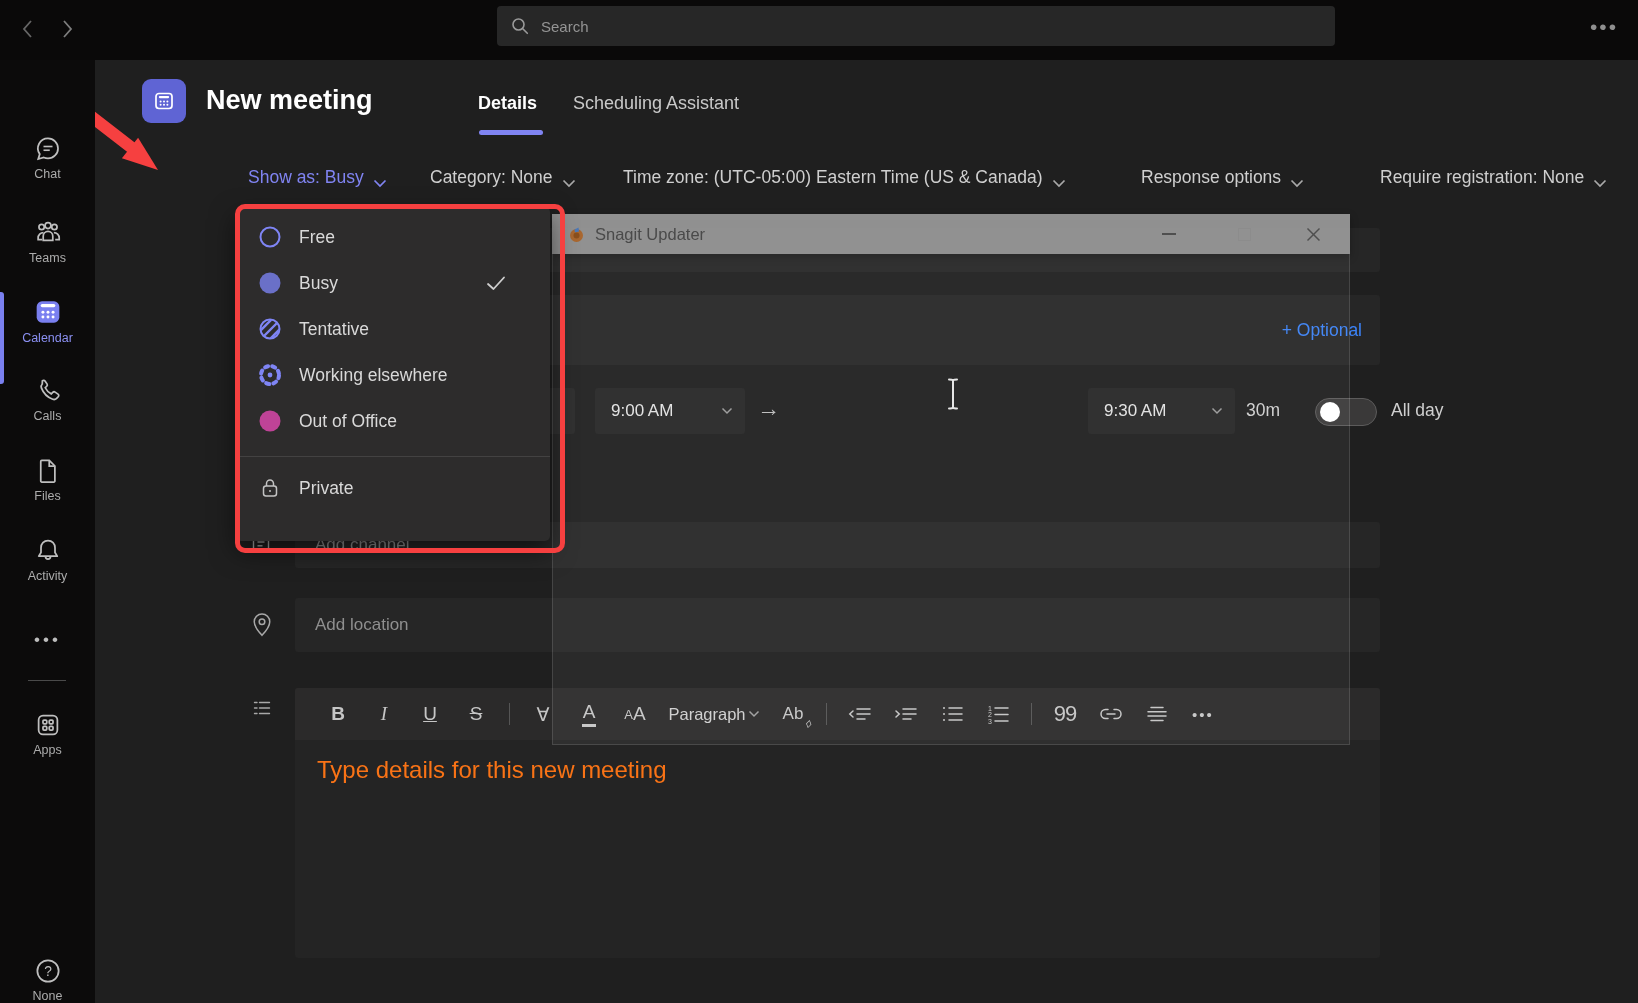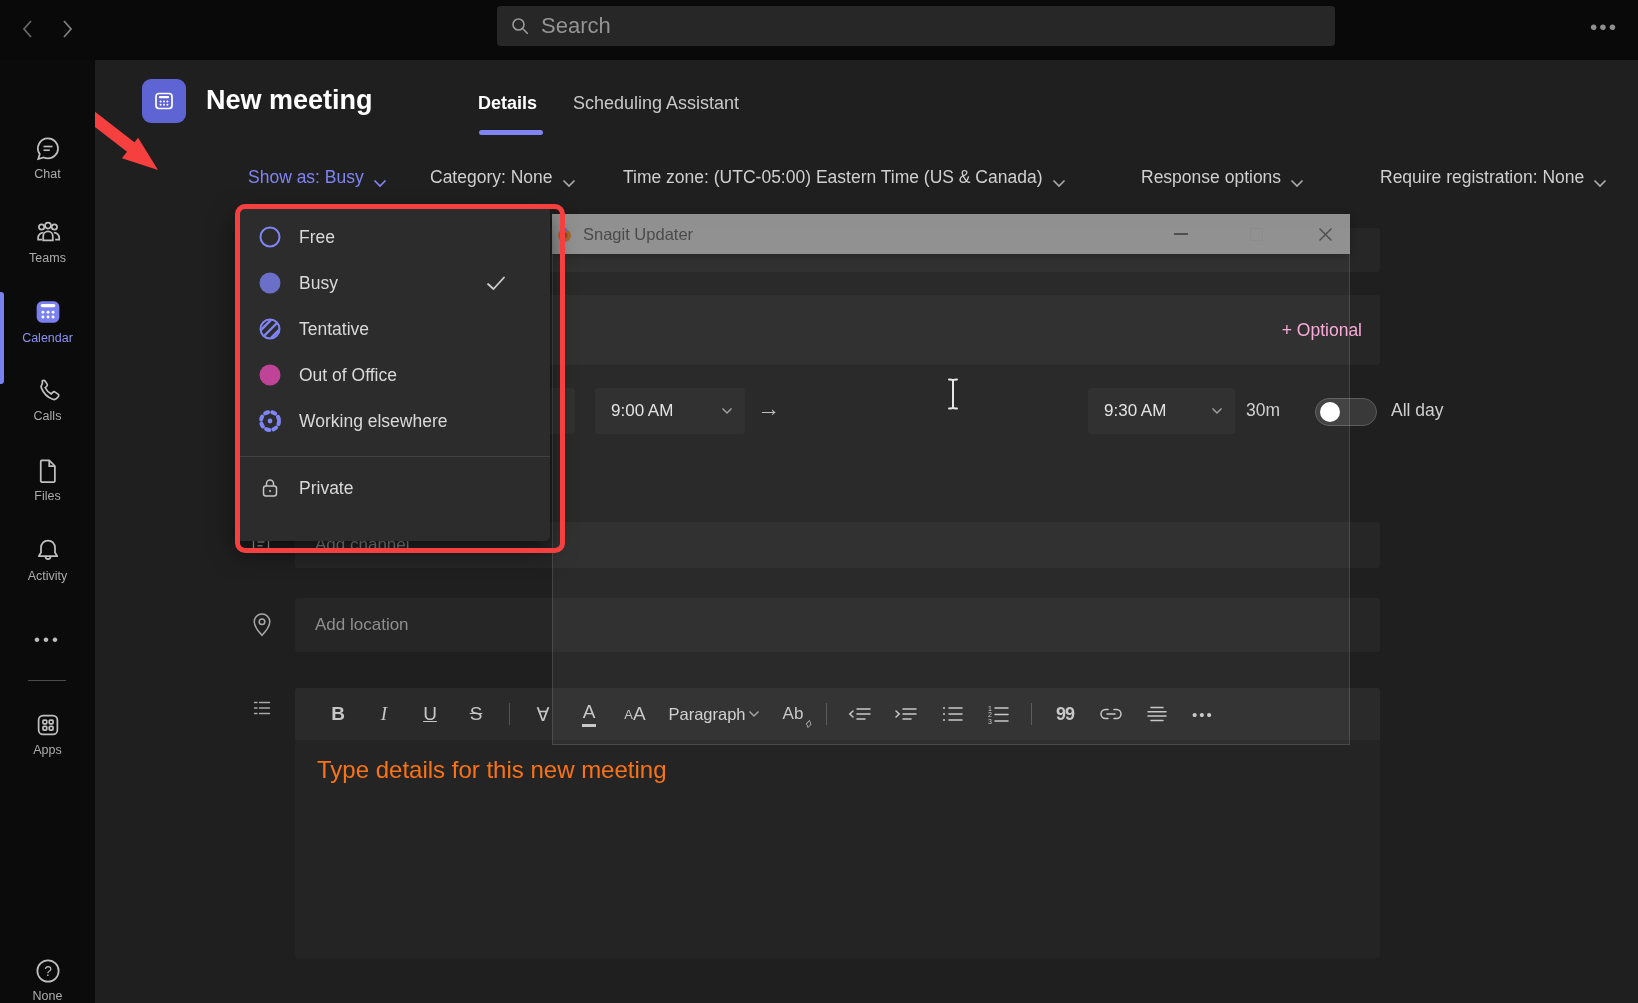--- a/index.html
+++ b/index.html
@@ -9,21 +9,21 @@
     background:#0c0b0b; font-family:"Liberation Sans",sans-serif; color:#d6d6d6;
     -webkit-font-smoothing:antialiased;
   }
   svg{display:block}
   
   .topbar{position:absolute;left:0;top:0;width:1638px;height:60px;background:#0a0909;}
   .nav-btn{position:absolute;top:14px;width:30px;height:30px;display:flex;align-items:center;justify-content:center;color:#7d7d7d;cursor:pointer;}
   .nav-back{left:12px;color:#666;}
   .nav-fwd{left:52px;}
   .searchbox{position:absolute;left:497px;top:6px;width:838px;height:40px;background:#272727;border-radius:4px;display:flex;align-items:center;padding:0 14px;}
-  .searchbox .ph{color:#949494;font-size:22px;margin-left:12px;}
+  .searchbox .ph{color:#949494;font-size:15px;margin-left:12px;}
   .topbar-more{position:absolute;right:14px;top:10px;width:40px;height:34px;display:flex;align-items:center;justify-content:center;color:#8f8f8f;font-size:21px;letter-spacing:2px;}
   
   .rail{position:absolute;left:0;top:60px;width:95px;height:943px;background:#0c0b0b;}
   .rail-item{position:absolute;left:0;width:95px;display:flex;flex-direction:column;align-items:center;gap:3px;color:#bfbfbf;cursor:pointer;}
   .rail-item .lbl{font-size:12.5px;color:#acacac;}
   .rail-item.active{color:#8b90f2;}
   .rail-item.active .lbl{color:#8b90f2;}
   .rail-indicator{position:absolute;left:0;top:232px;width:4px;height:92px;background:#7a80f0;border-radius:0 3px 3px 0;}
   .rail-divider{position:absolute;left:28px;top:620px;width:38px;height:1px;background:#4a4a4a;}
   .rail-dots{position:absolute;left:0;top:570px;width:95px;text-align:center;color:#bdbdbd;font-size:17px;letter-spacing:3px;cursor:pointer;}
@@ -34,21 +34,21 @@
   .tab{position:absolute;top:93px;font-size:18px;color:#c9c9c9;cursor:pointer;}
   .tab.active{color:#fff;font-weight:bold;}
   .tab-underline{position:absolute;left:384px;top:130px;width:64px;height:5px;border-radius:3px;background:#8084f2;}
   .optrow-item{position:absolute;top:162px;height:26px;display:flex;align-items:flex-end;gap:9px;font-size:17.5px;color:#cfcfcf;cursor:pointer;}
   .optrow-item .chev{color:#a9a9a9;}
   .optrow-item.accent,.optrow-item.accent .chev{color:#8084f2;}
   
   .field{position:absolute;background:#262626;border-radius:3px;}
   .f-title{left:295px;top:228px;width:1085px;height:44px;}
   .f-attend{left:295px;top:295px;width:1085px;height:70px;}
-  .optional-btn{position:absolute;right:18px;top:0;height:70px;display:flex;align-items:center;color:#f9a8d4;font-size:17.5px;cursor:pointer;}
+  .optional-btn{position:absolute;right:18px;top:0;height:70px;display:flex;align-items:center;color:#3b82f6;font-size:17.5px;cursor:pointer;}
   .timebox{display:flex;align-items:center;justify-content:space-between;padding:0 12px 0 16px;font-size:17px;color:#e2e2e2;cursor:pointer;}
   .f-sdate{left:295px;top:388px;width:280px;height:46px;}
   .f-stime{left:595px;top:388px;width:150px;height:46px;}
   .f-edate{left:798px;top:388px;width:274px;height:46px;display:flex;align-items:center;padding-left:16px;font-size:17px;color:#e2e2e2;}
   .f-etime{left:1088px;top:388px;width:147px;height:46px;}
   .to-arrow{position:absolute;left:757px;top:395px;font-size:23px;color:#bdbdbd;}
   .duration{position:absolute;left:1246px;top:400px;font-size:17.5px;color:#cfcfcf;}
   .toggle{position:absolute;left:1315px;top:398px;width:62px;height:28px;border-radius:14px;background:#3a3939;border:1px solid #5c5b5b;cursor:pointer;}
   .toggle .knob{position:absolute;left:4px;top:3px;width:20px;height:20px;border-radius:50%;background:#fff;}
   .allday{position:absolute;left:1391px;top:400px;font-size:17.5px;color:#cfcfcf;}
@@ -62,26 +62,26 @@
   .ed-div{width:1px;height:22px;background:#555;margin:0 10px;}
   .ed-b{font-weight:bold;}
   .ed-i{font-style:italic;font-family:"Liberation Serif",serif;}
   .ed-u{text-decoration:underline;}
   .ed-s{text-decoration:line-through;}
   .ed-fontcolor span{border-bottom:3px solid #c6c6c6;padding:0 1px 1px;}
   .ed-size .sm{font-size:13px;}
   .ed-size .lg{font-size:19px;}
   .ed-para{min-width:112px;gap:2px;font-size:16.5px;color:#cfcfcf;}
   .ed-clear .dia{position:absolute;right:5px;bottom:2px;font-size:11px;transform:rotate(12deg);}
-  .ed-quote{font-size:18px;letter-spacing:-1px;font-weight:bold;}
+  .ed-quote{font-size:22px;letter-spacing:-1px;font-weight:normal;}
   .ed-more{letter-spacing:2px;font-size:15px;}
   .desc-ph{position:absolute;left:22px;top:68px;font-size:24px;color:#f97316;}
   
   .snagit{position:absolute;left:552px;top:214px;width:798px;height:531px;z-index:6;pointer-events:none;}
-  .snagit-tb{position:absolute;left:0;top:0;width:100%;height:40px;background:rgba(161,161,161,0.88);display:flex;align-items:center;padding:0 4px;pointer-events:auto;cursor:default;box-shadow:0 3px 8px rgba(0,0,0,0.25);}
+  .snagit-tb{position:absolute;left:0;top:0;width:100%;height:40px;background:rgba(161,161,161,0.88);display:flex;align-items:center;padding:0 16px;pointer-events:auto;cursor:default;box-shadow:0 3px 8px rgba(0,0,0,0.25);}
   .snagit-title{margin-left:10px;font-size:16.5px;color:#4a4a4a;}
   .sn-ctrl{width:42px;height:40px;display:flex;align-items:center;justify-content:center;cursor:pointer;}
   .sn-min i{display:block;width:14px;height:2px;background:#4f4f4f;}
   .sn-max i{display:block;width:13px;height:13px;border:1.5px solid #8c8c8c;}
   .snagit-body{position:absolute;left:0;top:40px;width:100%;height:491px;background:rgba(255,255,255,0.05);border:1px solid rgba(255,255,255,0.13);border-top:none;}
   
   .menu{position:absolute;left:236px;top:207px;width:314px;height:334px;background:#2d2c2c;border-radius:5px;box-shadow:0 10px 26px rgba(0,0,0,0.55);z-index:20;padding-top:7px;}
   .menu-item{height:46px;display:flex;align-items:center;gap:17px;padding:0 20px 0 22px;font-size:17.5px;color:#d9d9d9;cursor:pointer;}
   .menu-item .check{margin-left:auto;margin-right:24px;}
   .menu-sep{height:1px;background:#434242;margin:12px 0 8px;}
@@ -512,34 +512,34 @@
               <line x1="2" y1="14" x2="14" y2="2"></line>
               <line x1="5" y1="20" x2="20" y2="5"></line>
               <line x1="11" y1="23" x2="23" y2="11"></line>
             </g>
           </svg>
       </span>
       <span>Tentative</span>
     </div>
     <div class="menu-item">
       <span>
-          <svg width="24" height="24" viewBox="0 0 24 24">
-            <circle cx="12" cy="12" r="10.5" fill="#bf4397"></circle>
-          </svg>
-        </span>
-      <span>Out of Office</span>
-    </div>
-    <div class="menu-item">
-      <span>
         <svg width="24" height="24" viewBox="0 0 24 24">
             <circle cx="12" cy="12" r="9" fill="none" stroke="#7f85f5" stroke-width="4" stroke-dasharray="3.2 4.2" stroke-linecap="round"></circle>
             <circle cx="12" cy="12" r="2.4" fill="#7f85f5"></circle>
           </svg>
       </span>
       <span>Working elsewhere</span>
+    </div>
+    <div class="menu-item">
+      <span>
+          <svg width="24" height="24" viewBox="0 0 24 24">
+            <circle cx="12" cy="12" r="10.5" fill="#bf4397"></circle>
+          </svg>
+        </span>
+      <span>Out of Office</span>
     </div>
     <div class="menu-sep"></div>
     <div class="menu-item">
       <span>
         <svg width="24" height="24" viewBox="0 0 24 24" fill="none" stroke="#c3c3c3" stroke-width="1.5">
             <rect x="5.5" y="10" width="13" height="10" rx="2.5"></rect>
             <path d="M8.5 10V7.5a3.5 3.5 0 0 1 7 0V10"></path>
             <circle cx="12" cy="15" r="1" fill="#c3c3c3" stroke="none"></circle>
           </svg>
       </span>

